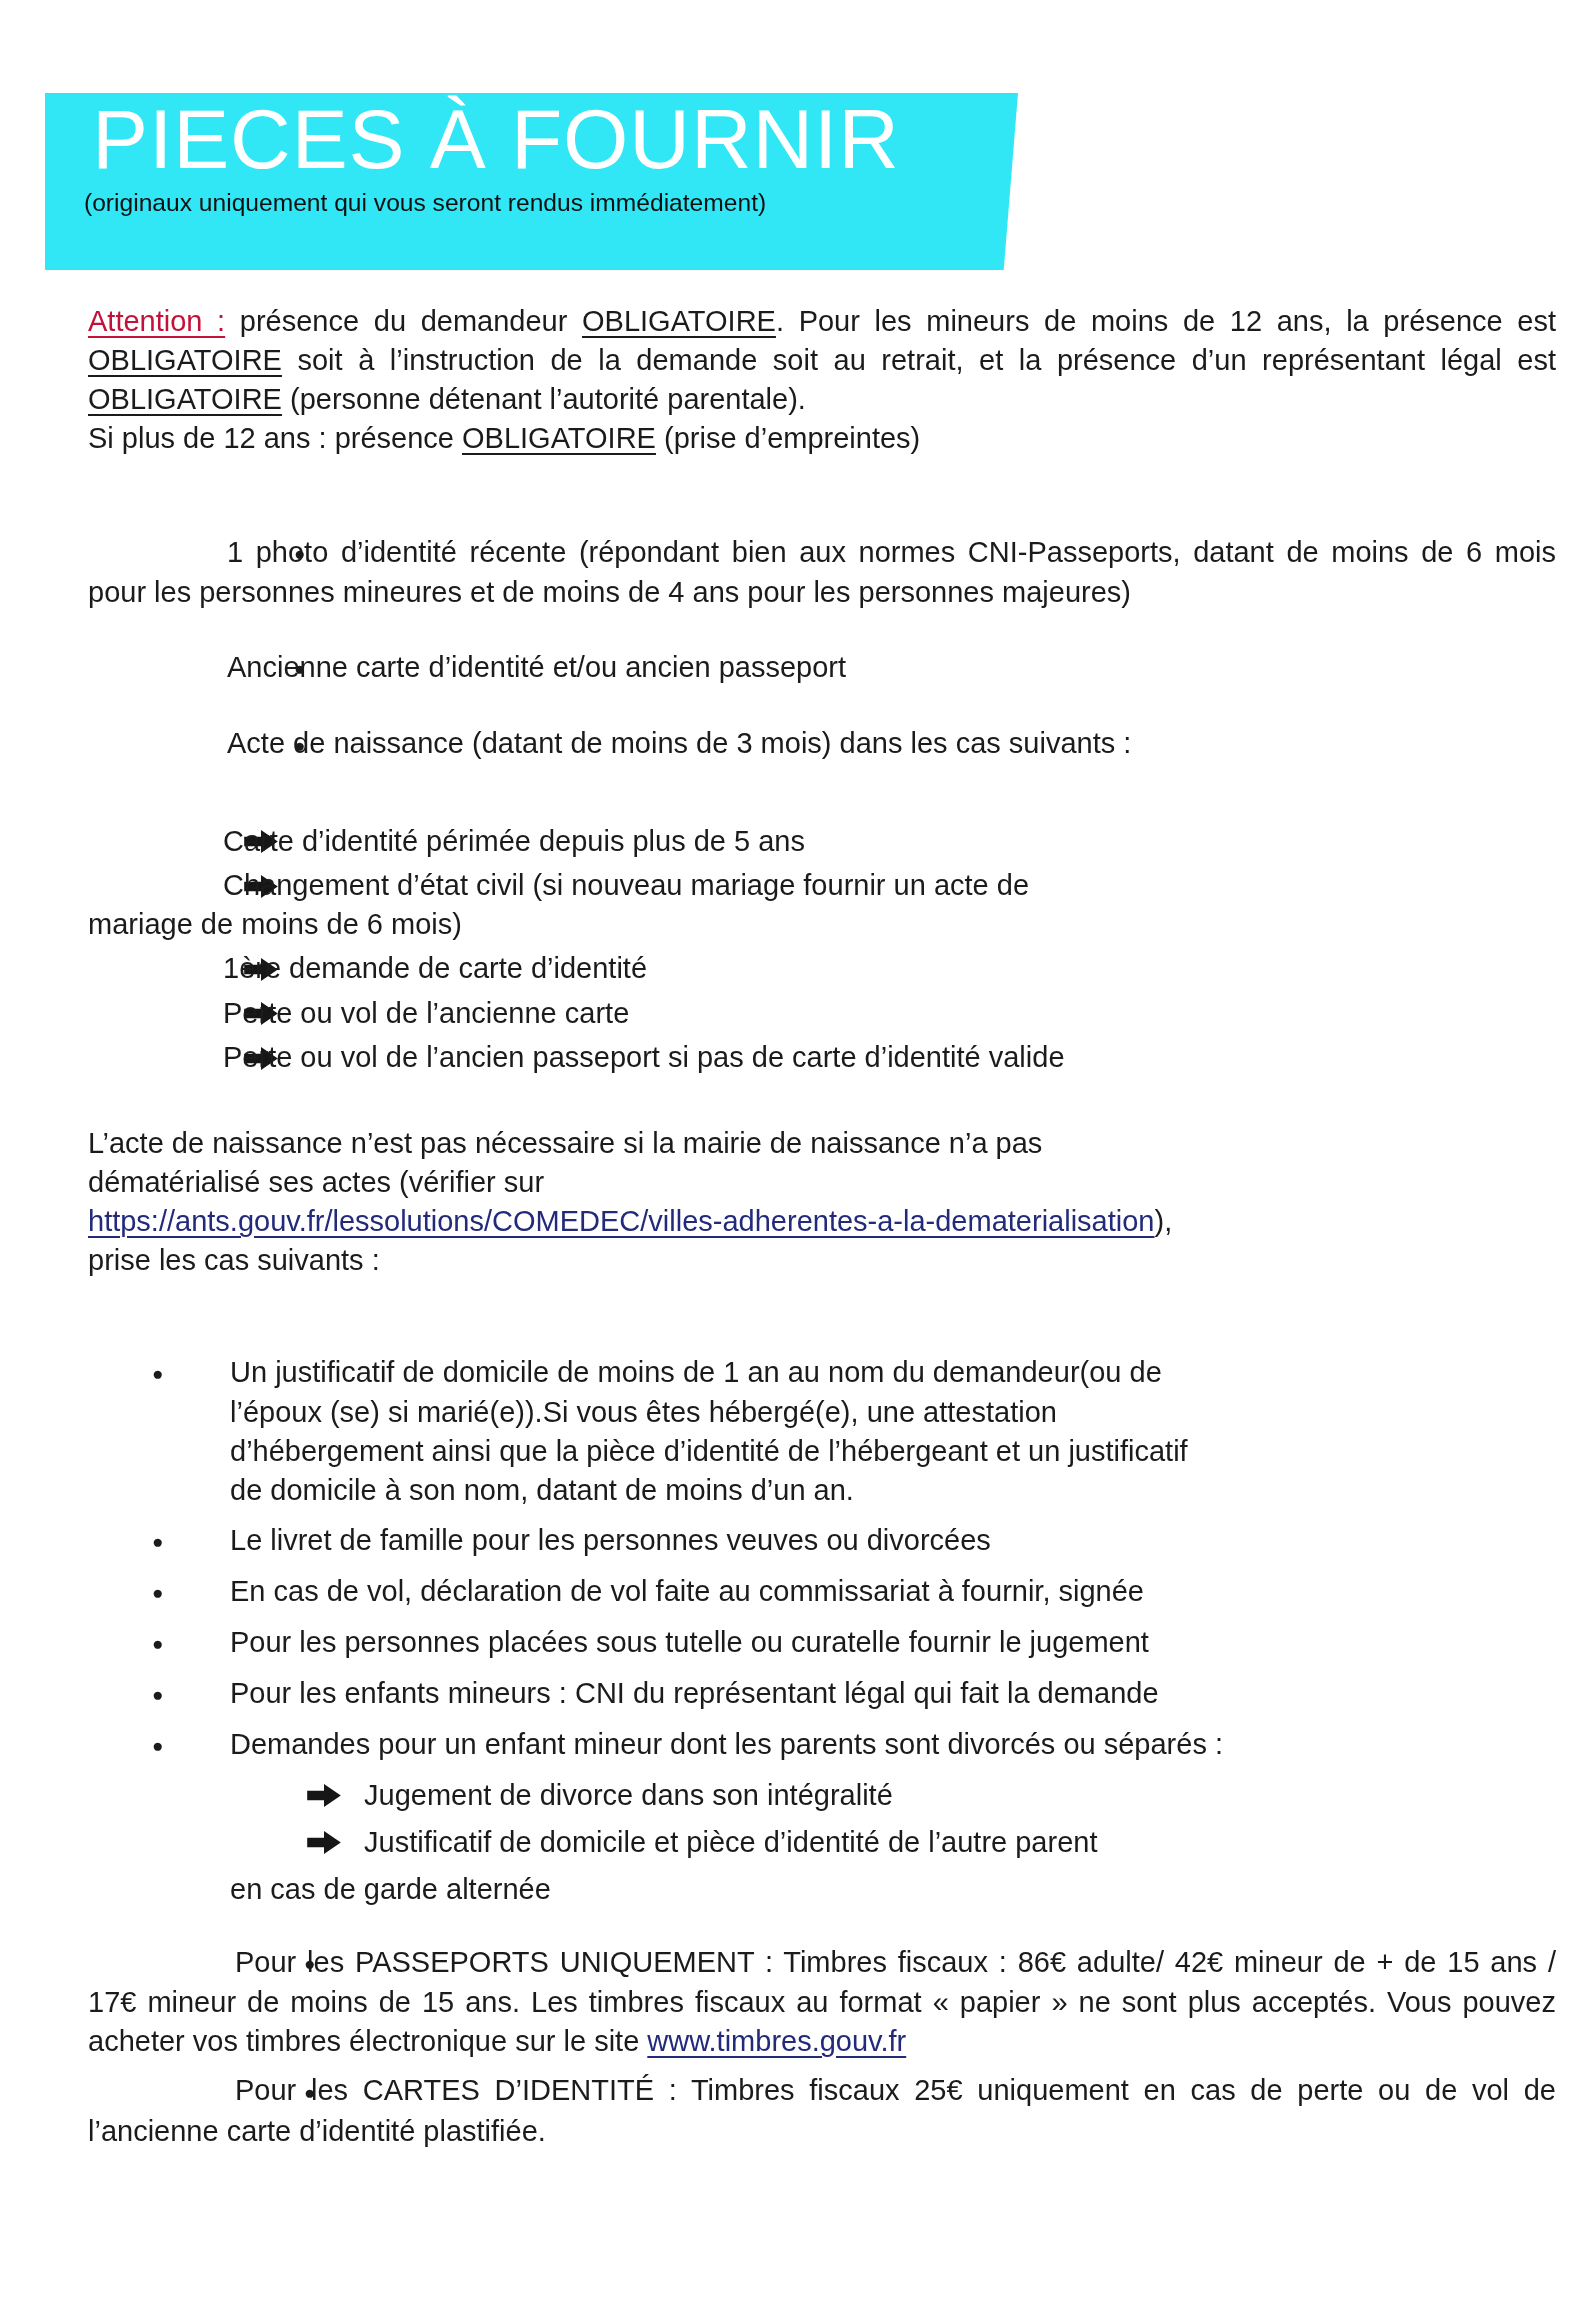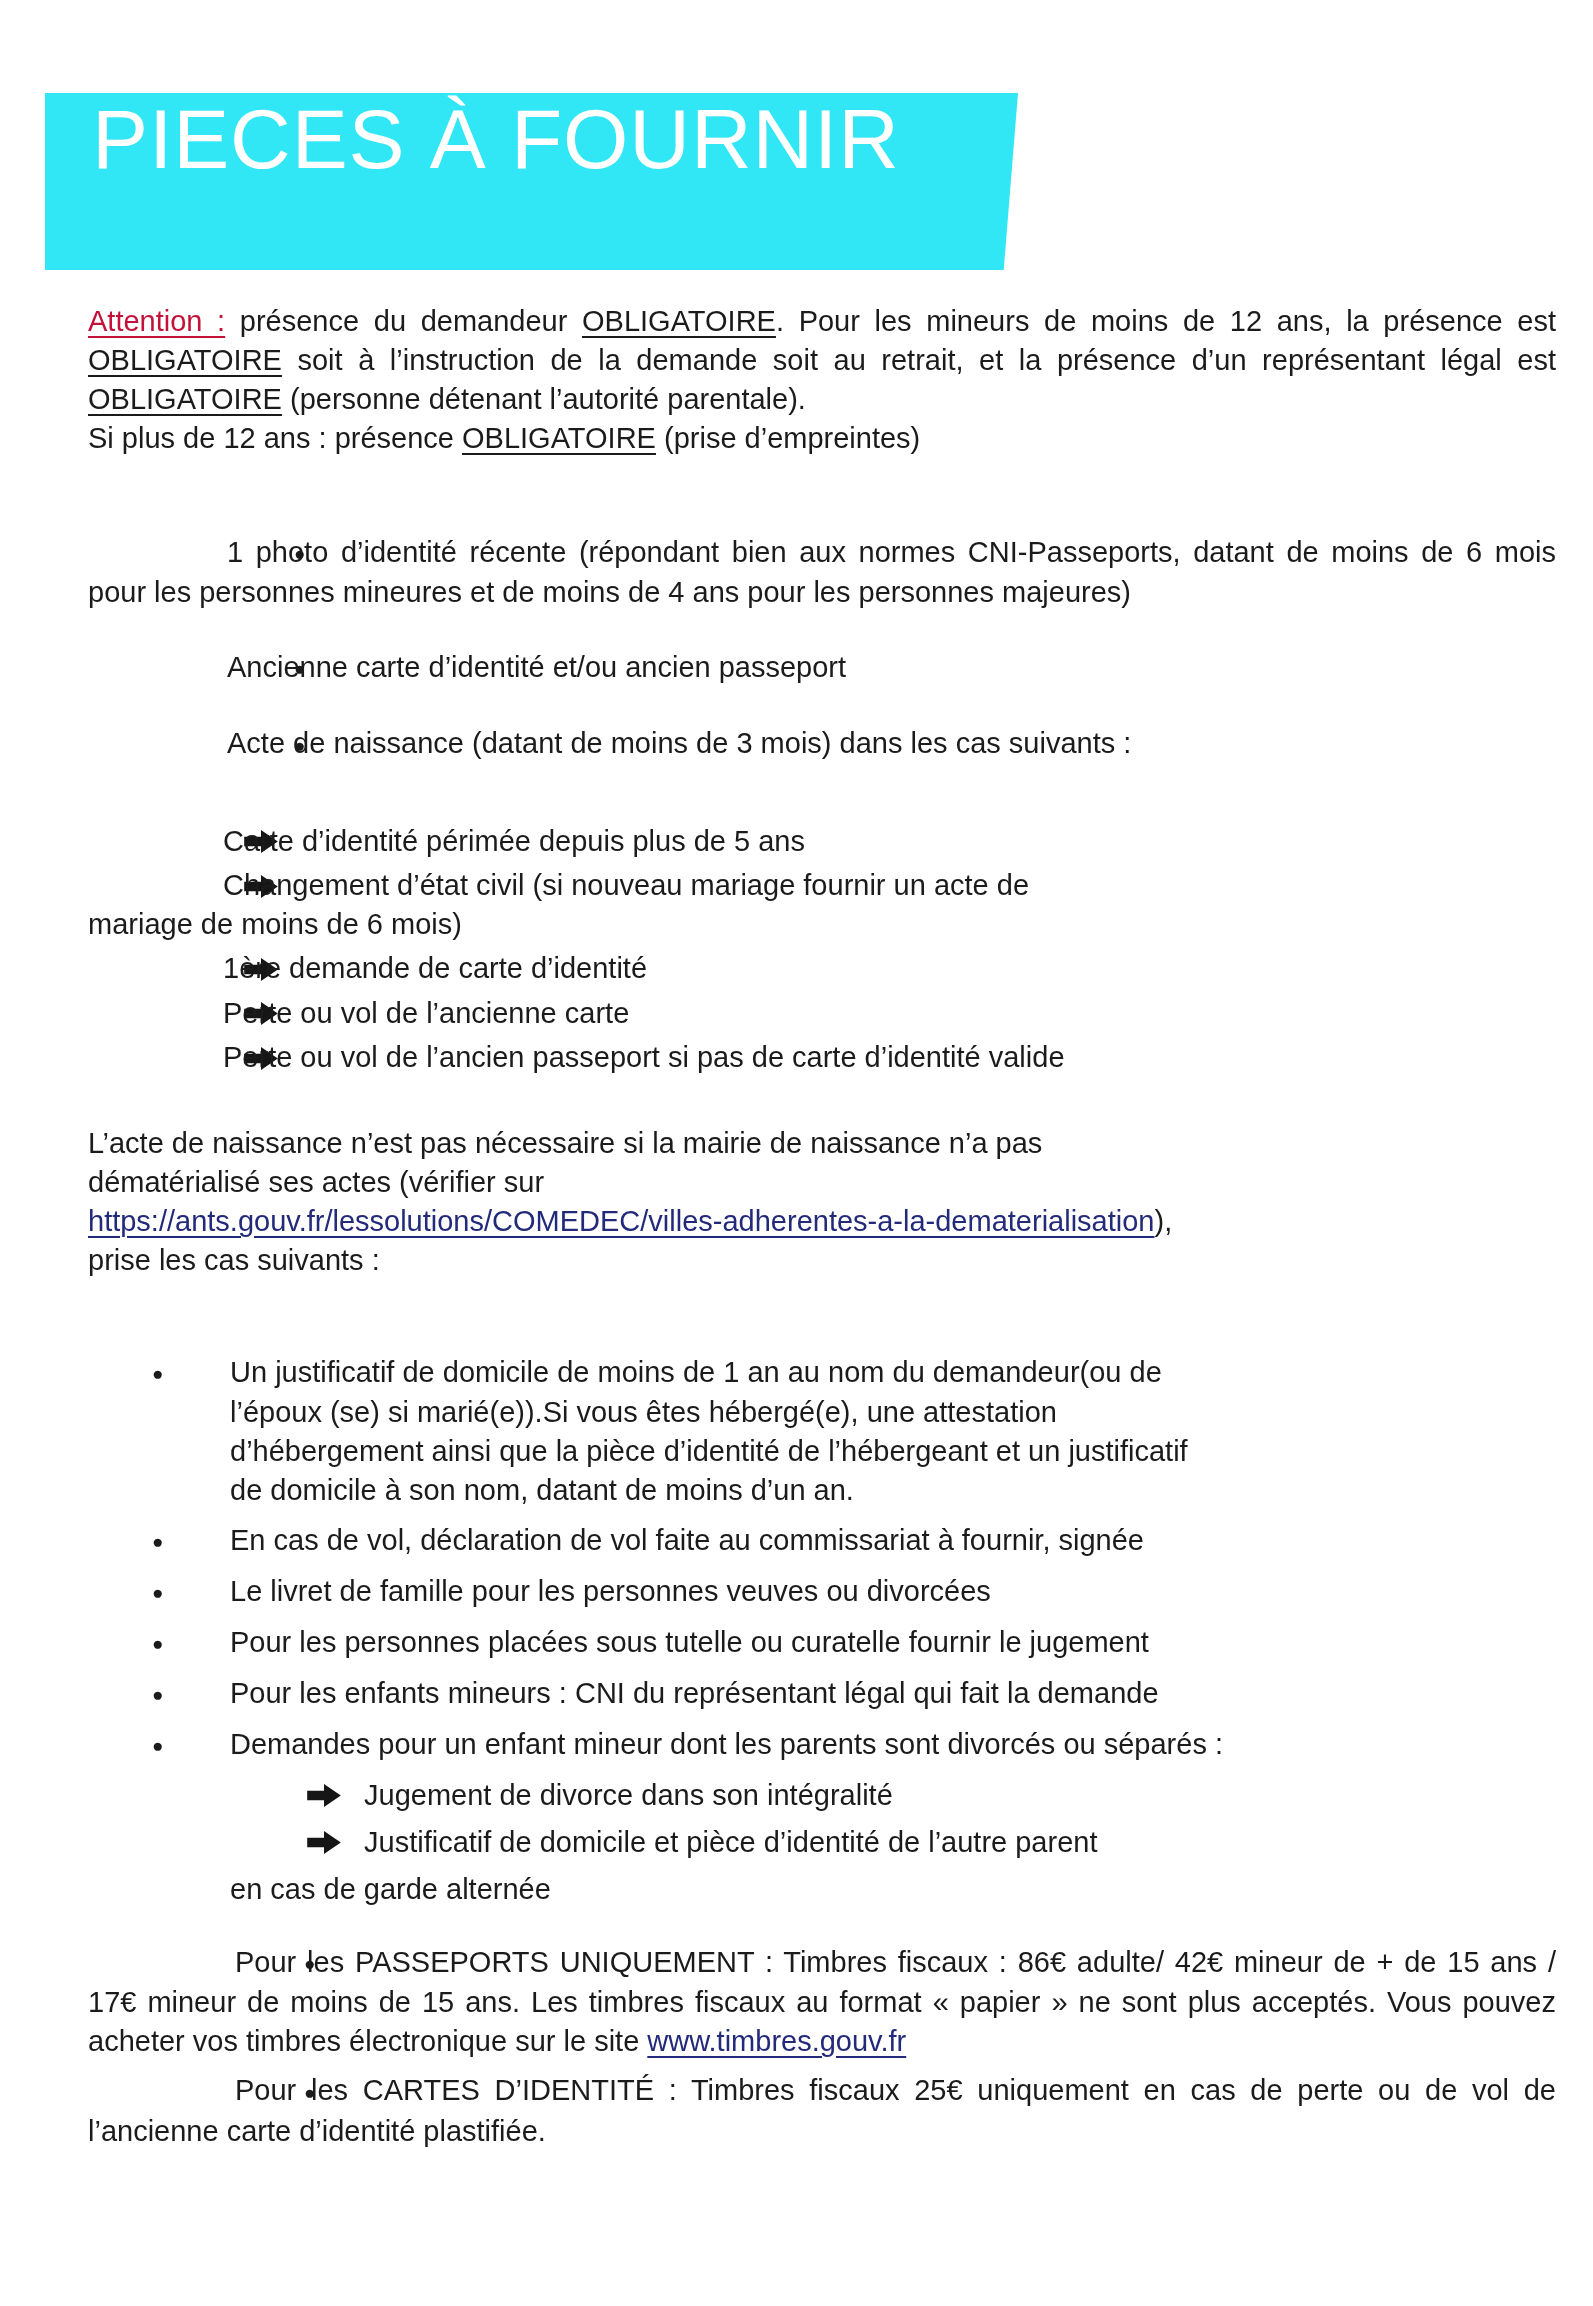--- a/index.html
+++ b/index.html
@@ -68,20 +68,21 @@
   
   .fees{margin-top:34px;}
   .li-fee{text-indent:108px;margin-bottom:10.7px;}
   .li-fee .dot{width:39px;}
 </style>
 </head>
 <body>
 
 <div class="banner">
   <div class="banner-title">PIECES À FOURNIR</div>
+  <div class="banner-sub">(originaux uniquement qui vous seront rendus immédiatement)</div>
 </div>
 
 <div class="content">
 
   <p class="justify" id="attention"><span class="red u">Attention :</span><span> présence du demandeur </span><span class="u">OBLIGATOIRE</span><span>. Pour les mineurs de moins de 12 ans, la présence est </span><span class="u">OBLIGATOIRE</span><span> soit à l’instruction de la demande soit au retrait, et la présence d’un représentant légal est </span><span class="u">OBLIGATOIRE</span><span> (personne détenant l’autorité parentale).</span></p>
 
   <p id="siplus"><span>Si plus de 12 ans : présence </span><span class="u">OBLIGATOIRE</span><span> (prise d’empreintes)</span></p>
 
   <div class="list1">
     <p class="li-dot justify"><span class="dot">●</span><span>1 photo d’identité récente (répondant bien aux normes CNI-Passeports, datant de moins de 6 mois pour les personnes mineures et de moins de 4 ans pour les personnes majeures)</span></p>
@@ -104,22 +105,22 @@
           </svg></span><span>Perte ou vol de l’ancienne carte</span></p>
     <p class="li-arrow"><span class="arr"><svg width="34" height="23" viewBox="0 0 38 26">
             <path d="M0 7.5 H19 V0 L38 13 L19 26 V18.5 H0 Z" fill="#161616"></path>
           </svg></span><span>Perte ou vol de l’ancien passeport si pas de carte d’identité valide</span></p>
   </div>
 
   <p id="birthnote"><span>L’acte de naissance n’est pas nécessaire si la mairie de naissance n’a pas</span><br><span>dématérialisé ses actes (vérifier sur</span><br><a class="link" href="#">https://ants.gouv.fr/lessolutions/COMEDEC/villes-adherentes-a-la-dematerialisation</a><span>),</span><br><span>prise les cas suivants :</span></p>
 
   <div class="list2">
     <p class="li-hang"><span class="dot">●</span><span>Un justificatif de domicile de moins de 1 an au nom du demandeur(ou de</span><br><span>l’époux (se) si marié(e)).Si vous êtes hébergé(e), une attestation</span><br><span>d’hébergement ainsi que la pièce d’identité de l’hébergeant et un justificatif</span><br><span>de domicile à son nom, datant de moins d’un an.</span></p>
+    <p class="li-hang"><span class="dot">●</span><span>Le livret de famille pour les personnes veuves ou divorcées</span></p>
     <p class="li-hang"><span class="dot">●</span><span>En cas de vol, déclaration de vol faite au commissariat à fournir, signée</span></p>
-    <p class="li-hang"><span class="dot">●</span><span>Le livret de famille pour les personnes veuves ou divorcées</span></p>
     <p class="li-hang"><span class="dot">●</span><span>Pour les personnes placées sous tutelle ou curatelle fournir le jugement</span></p>
     <p class="li-hang"><span class="dot">●</span><span>Pour les enfants mineurs : CNI du représentant légal qui fait la demande</span></p>
     <p class="li-hang"><span class="dot">●</span><span>Demandes pour un enfant mineur dont les parents sont divorcés ou séparés :</span></p>
     <p class="li-subarrow"><span class="arr"><svg width="34" height="23" viewBox="0 0 38 26">
             <path d="M0 7.5 H19 V0 L38 13 L19 26 V18.5 H0 Z" fill="#161616"></path>
           </svg></span><span>Jugement de divorce dans son intégralité</span></p>
     <p class="li-subarrow"><span class="arr"><svg width="34" height="23" viewBox="0 0 38 26">
             <path d="M0 7.5 H19 V0 L38 13 L19 26 V18.5 H0 Z" fill="#161616"></path>
           </svg></span><span>Justificatif de domicile et pièce d’identité de l’autre parent</span></p>
     <p class="subnote">en cas de garde alternée</p>

